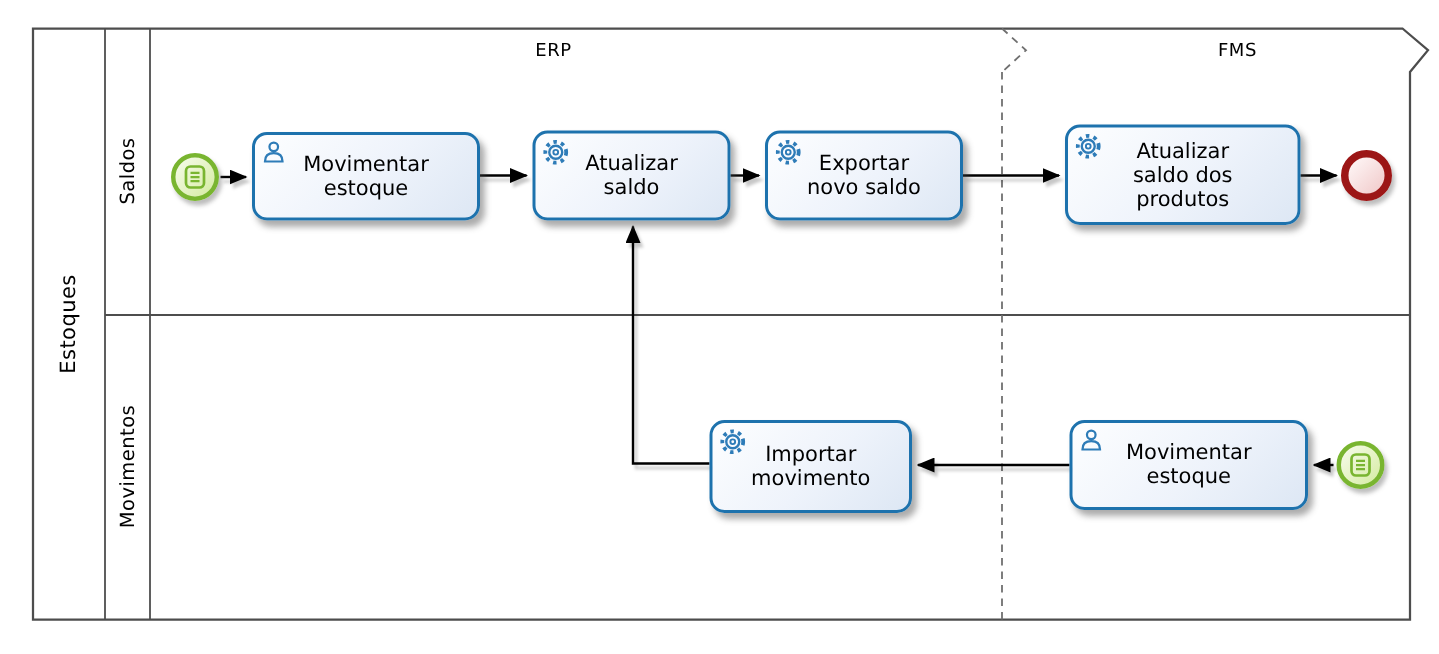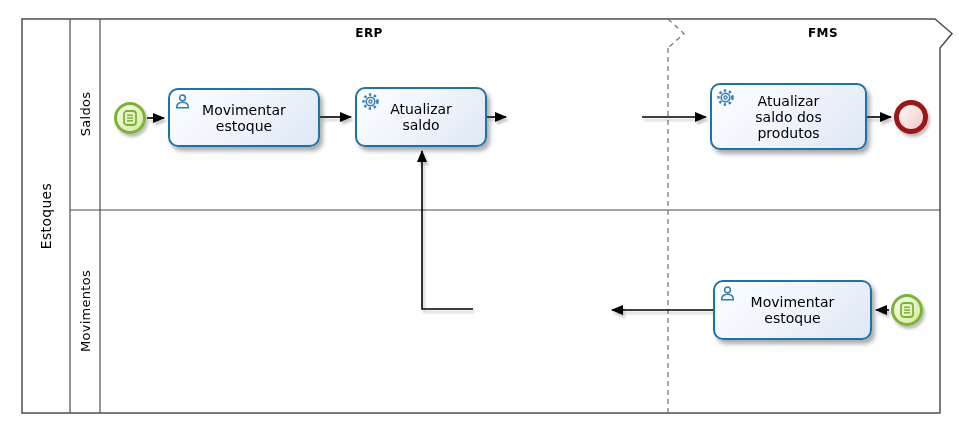--- a/index.html
+++ b/index.html
@@ -24,21 +24,21 @@
     font-family:"DejaVu Sans","Liberation Sans",sans-serif;color:#000;
   }
   svg.layer{position:absolute;left:0;top:0;}
   .vlabel{
     position:absolute;display:flex;align-items:center;justify-content:center;
     transform:rotate(-90deg);font-size:13px;letter-spacing:.3px;
   }
   .pool-label{font-size:14px;}
   .phase-label{
     position:absolute;top:26px;width:70px;text-align:center;
-    font-size:12px;font-weight:bold;letter-spacing:.4px;
+    font-size:12px;font-weight:normal;letter-spacing:.4px;
   }
   .task{
     position:absolute;box-sizing:border-box;
     border:2px solid var(--task-border);border-radius:10px;
     background:linear-gradient(135deg,var(--task-fill-top) 0%,#eef3fb 55%,var(--task-fill-bottom) 100%);
     box-shadow:3px 4px 4px rgba(70,70,70,.45);
     display:flex;align-items:center;justify-content:center;
   }
   .task-label{
     white-space:pre-line;text-align:center;font-size:14px;line-height:16px;
@@ -130,32 +130,50 @@
   <div class="task" style="left:355px;top:87px;width:132px;height:60px;">
     <svg class="task-icon" width="19" height="19" viewBox="0 0 18 18">
       <circle cx="9" cy="9" r="6.6" fill="none" style="stroke:var(--icon-blue)" stroke-width="2.4" stroke-dasharray="2.2 2.7"></circle>
       <circle cx="9" cy="9" r="4.1" fill="none" style="stroke:var(--icon-blue)" stroke-width="1.5"></circle>
       <circle cx="9" cy="9" r="1.5" fill="none" style="stroke:var(--icon-blue)" stroke-width="1.2"></circle>
     </svg>
     <span class="task-label">Atualizar
 saldo</span>
   </div>
 
+  <div class="task" style="left:510px;top:87px;width:132px;height:60px;">
+    <svg class="task-icon" width="19" height="19" viewBox="0 0 18 18">
+      <circle cx="9" cy="9" r="6.6" fill="none" style="stroke:var(--icon-blue)" stroke-width="2.4" stroke-dasharray="2.2 2.7"></circle>
+      <circle cx="9" cy="9" r="4.1" fill="none" style="stroke:var(--icon-blue)" stroke-width="1.5"></circle>
+      <circle cx="9" cy="9" r="1.5" fill="none" style="stroke:var(--icon-blue)" stroke-width="1.2"></circle>
+    </svg>
+    <span class="task-label">Exportar
+novo saldo</span>
+  </div>
 
   <div class="task" style="left:710px;top:83px;width:157px;height:67px;">
     <svg class="task-icon" width="19" height="19" viewBox="0 0 18 18">
       <circle cx="9" cy="9" r="6.6" fill="none" style="stroke:var(--icon-blue)" stroke-width="2.4" stroke-dasharray="2.2 2.7"></circle>
       <circle cx="9" cy="9" r="4.1" fill="none" style="stroke:var(--icon-blue)" stroke-width="1.5"></circle>
       <circle cx="9" cy="9" r="1.5" fill="none" style="stroke:var(--icon-blue)" stroke-width="1.2"></circle>
     </svg>
     <span class="task-label">Atualizar
 saldo dos
 produtos</span>
   </div>
 
+  <div class="task" style="left:473px;top:280px;width:135px;height:62px;">
+    <svg class="task-icon" width="19" height="19" viewBox="0 0 18 18">
+      <circle cx="9" cy="9" r="6.6" fill="none" style="stroke:var(--icon-blue)" stroke-width="2.4" stroke-dasharray="2.2 2.7"></circle>
+      <circle cx="9" cy="9" r="4.1" fill="none" style="stroke:var(--icon-blue)" stroke-width="1.5"></circle>
+      <circle cx="9" cy="9" r="1.5" fill="none" style="stroke:var(--icon-blue)" stroke-width="1.2"></circle>
+    </svg>
+    <span class="task-label">Importar
+movimento</span>
+  </div>
 
   <div class="task" style="left:713px;top:280px;width:159px;height:60px;">
     <svg class="task-icon" width="17" height="17" viewBox="0 0 16 16">
       <circle cx="8" cy="4.6" r="2.7" fill="none" style="stroke:var(--icon-blue)" stroke-width="1.4"></circle>
       <path d="M2.5,13.8 C2.5,9.9 5,8.6 8,8.6 C11,8.6 13.5,9.9 13.5,13.8 Z" fill="none" style="stroke:var(--icon-blue)" stroke-width="1.4"></path>
     </svg>
     <span class="task-label">Movimentar
 estoque</span>
   </div>
 

